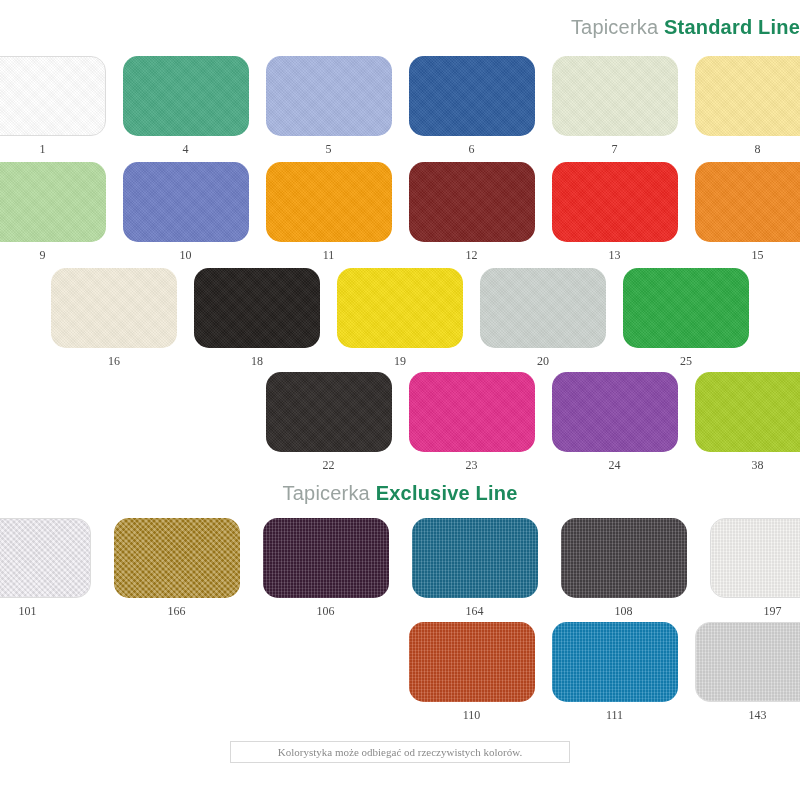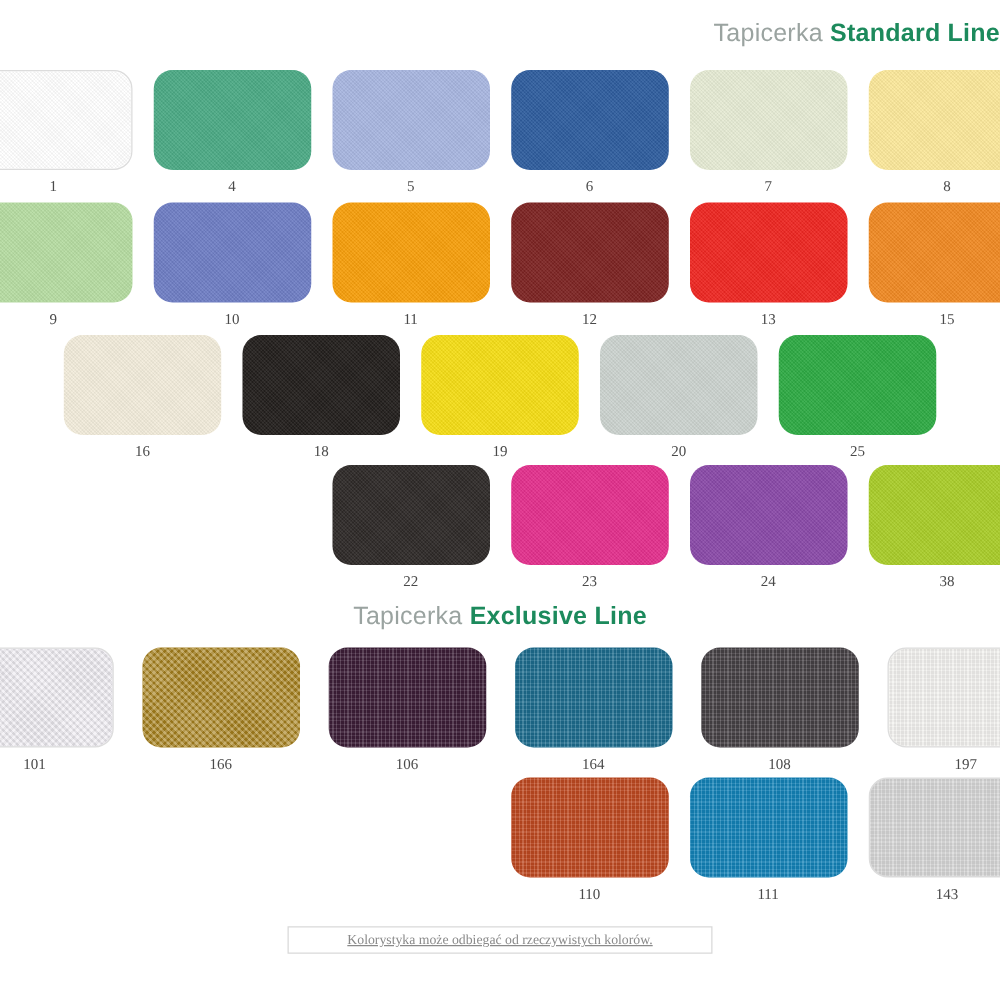--- a/index.html
+++ b/index.html
@@ -126,21 +126,20 @@
     display: flex;
     align-items: center;
     justify-content: center;
     box-sizing: border-box;
   }
   #disclaimer-text {
     font-size: 11px;
     color: #8a8a8a;
     font-family: "Liberation Serif", serif;
     white-space: nowrap;
-    text-decoration: underline;
   }
 </style>
 </head>
 <body>
 
 <div class="page">
 
   <div class="section-title" id="title-standard">
     <span class="title-light">Tapicerka</span>
     <span class="title-strong">Standard Line</span>

